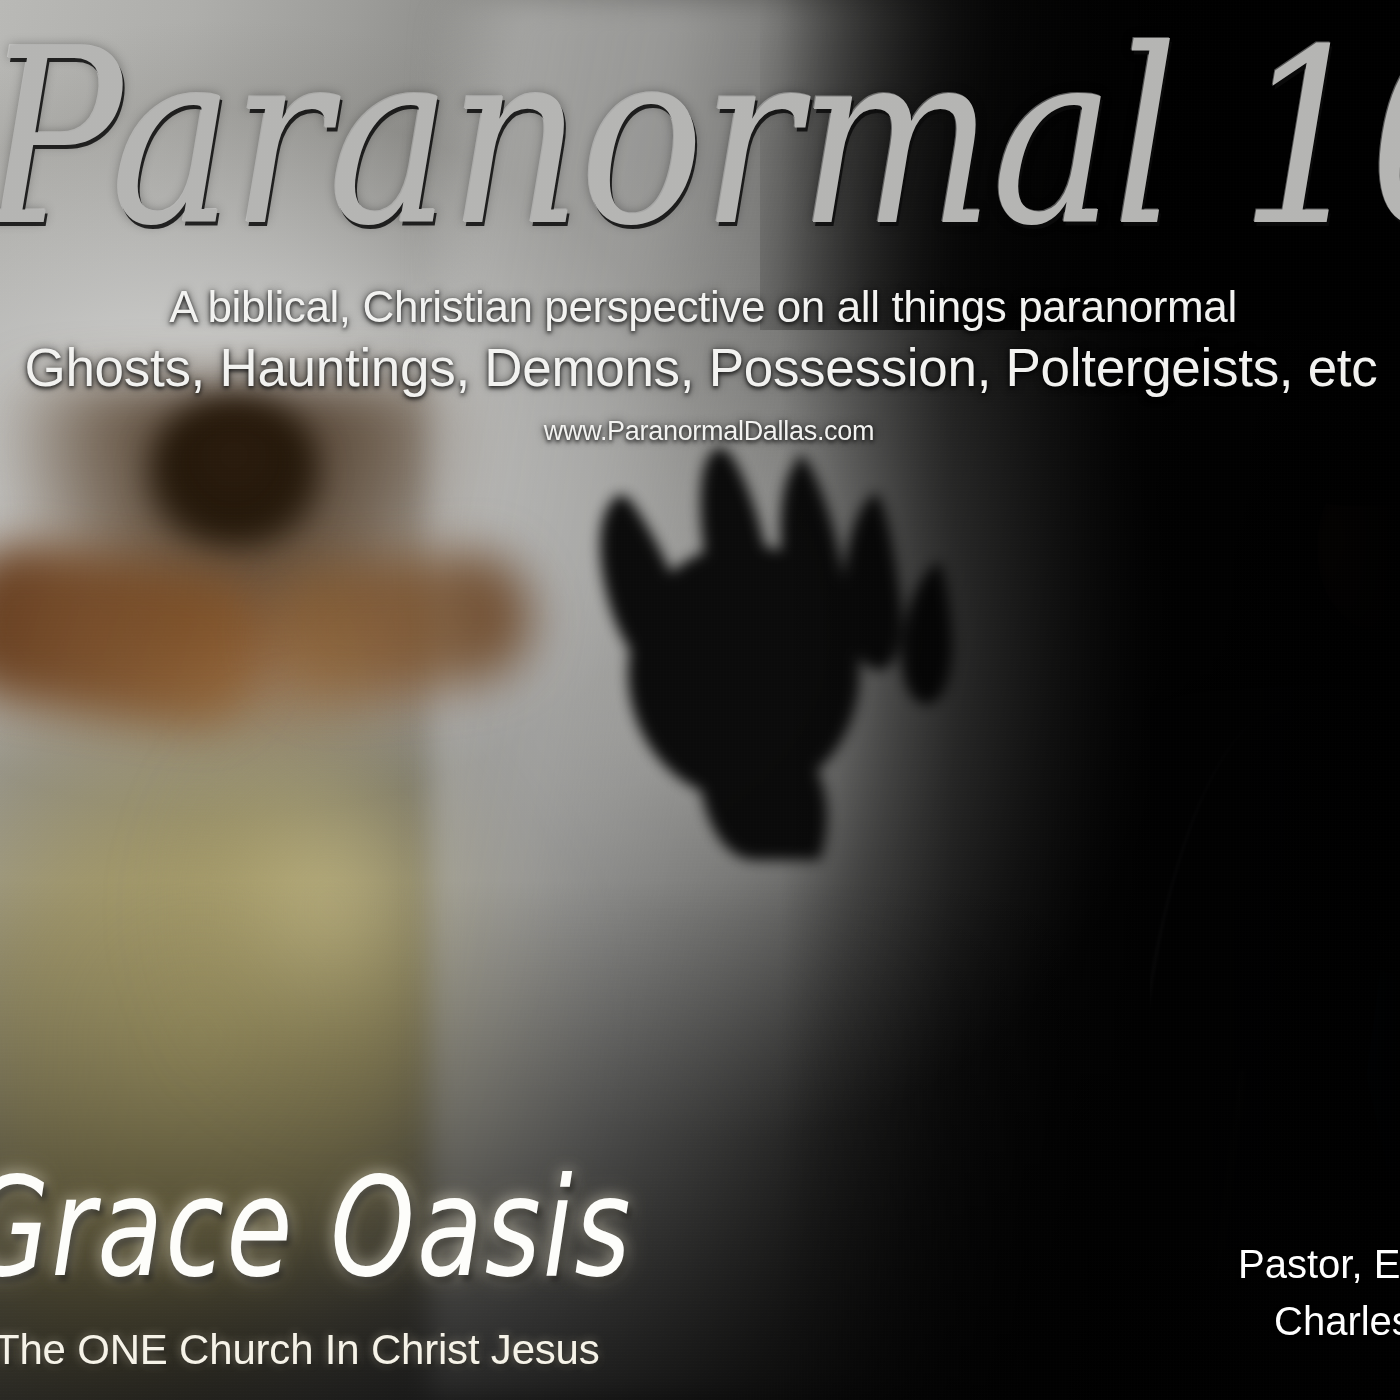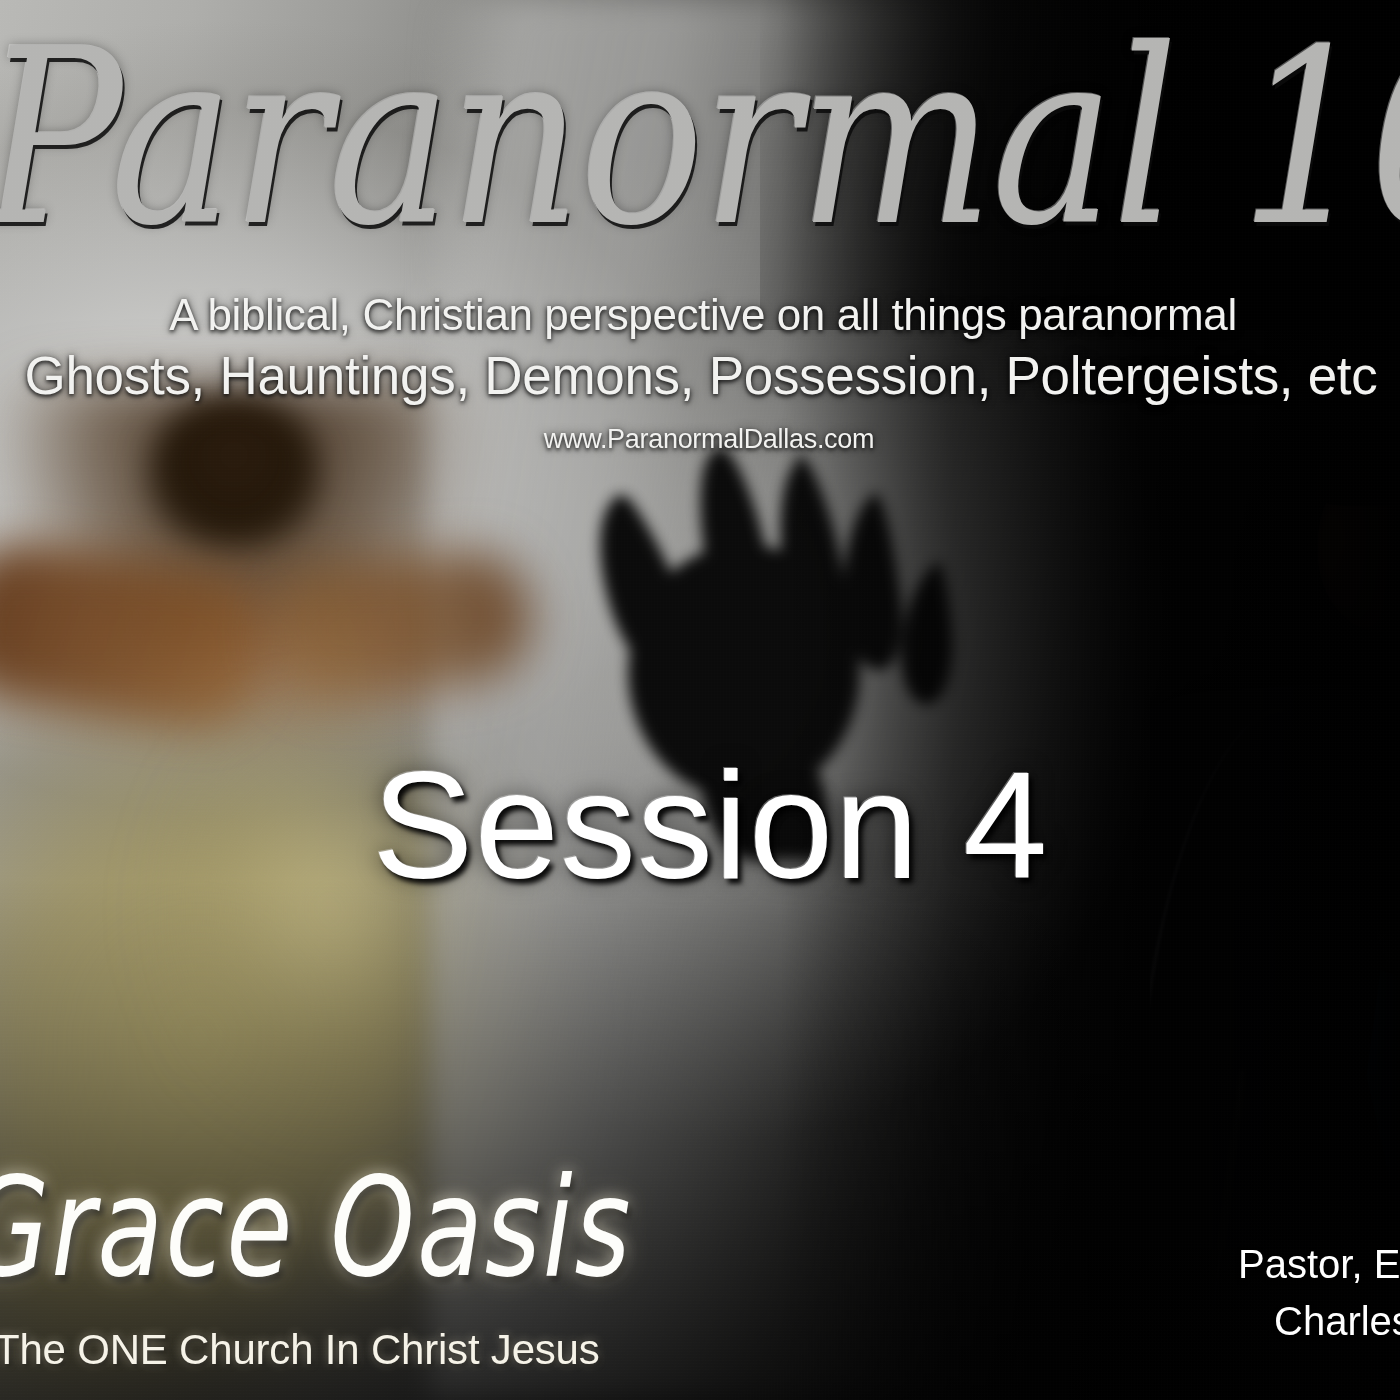--- a/index.html
+++ b/index.html
@@ -207,21 +207,21 @@
     text-shadow:
       2px 3px 0 rgba(10,10,10,0.85),
       -1px -1px 0 rgba(245,245,245,0.35),
       0 0 10px rgba(0,0,0,0.35);
     transform: scaleY(1.16) scaleX(0.99);
     transform-origin: left top;
   }
 
   .subtitle-block {
     position: absolute;
-    left: 0; top: 292px;
+    left: 0; top: 284px;
     width: 1400px;
     text-align: center;
     color: #f2f2f0;
   }
   .sub1 {
     font-size: 44px;
     line-height: 1.06;
     letter-spacing: -0.4px;
     text-shadow: 0 2px 4px rgba(0,0,0,0.85), 0 0 10px rgba(0,0,0,0.55);
     padding-left: 6px;
@@ -358,21 +358,20 @@
   <div class="bg-dark-bottom"></div>
 
   <div class="title-script">Paranormal 101</div>
 
   <div class="subtitle-block">
     <div class="sub1">A biblical, Christian perspective on all things paranormal</div>
     <div class="sub2">Ghosts, Hauntings, Demons, Possession, Poltergeists, etc</div>
     <div class="sub3">www.ParanormalDallas.com</div>
   </div>
 
-  <div class="session">Session  4</div>
 
   <div class="logo-script">Grace Oasis</div>
   <div class="logo-tag">The ONE Church In Christ Jesus</div>
 
   <div class="pastor-credit">
     <div class="ln1">Pastor, Ev</div>
     <div class="ln2">Charles</div>
   </div>
 
   <div class="grain"></div>

